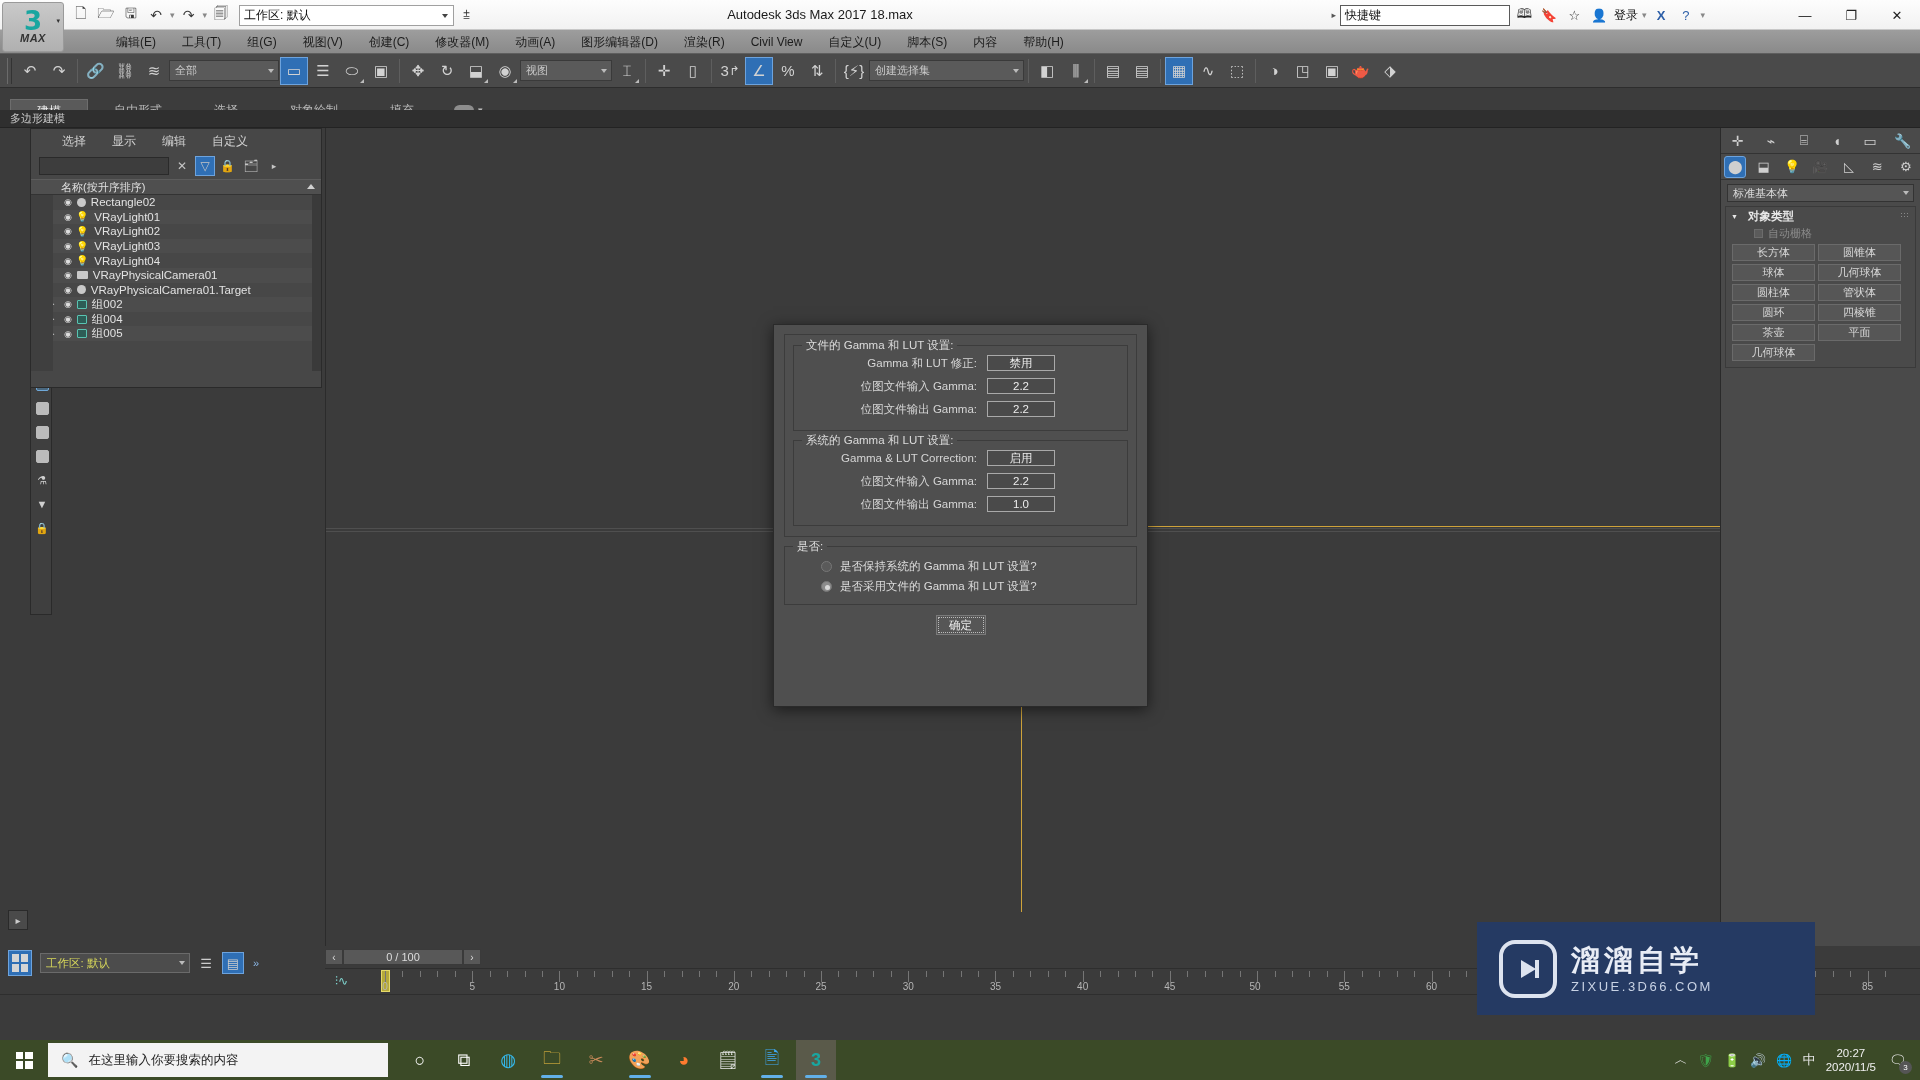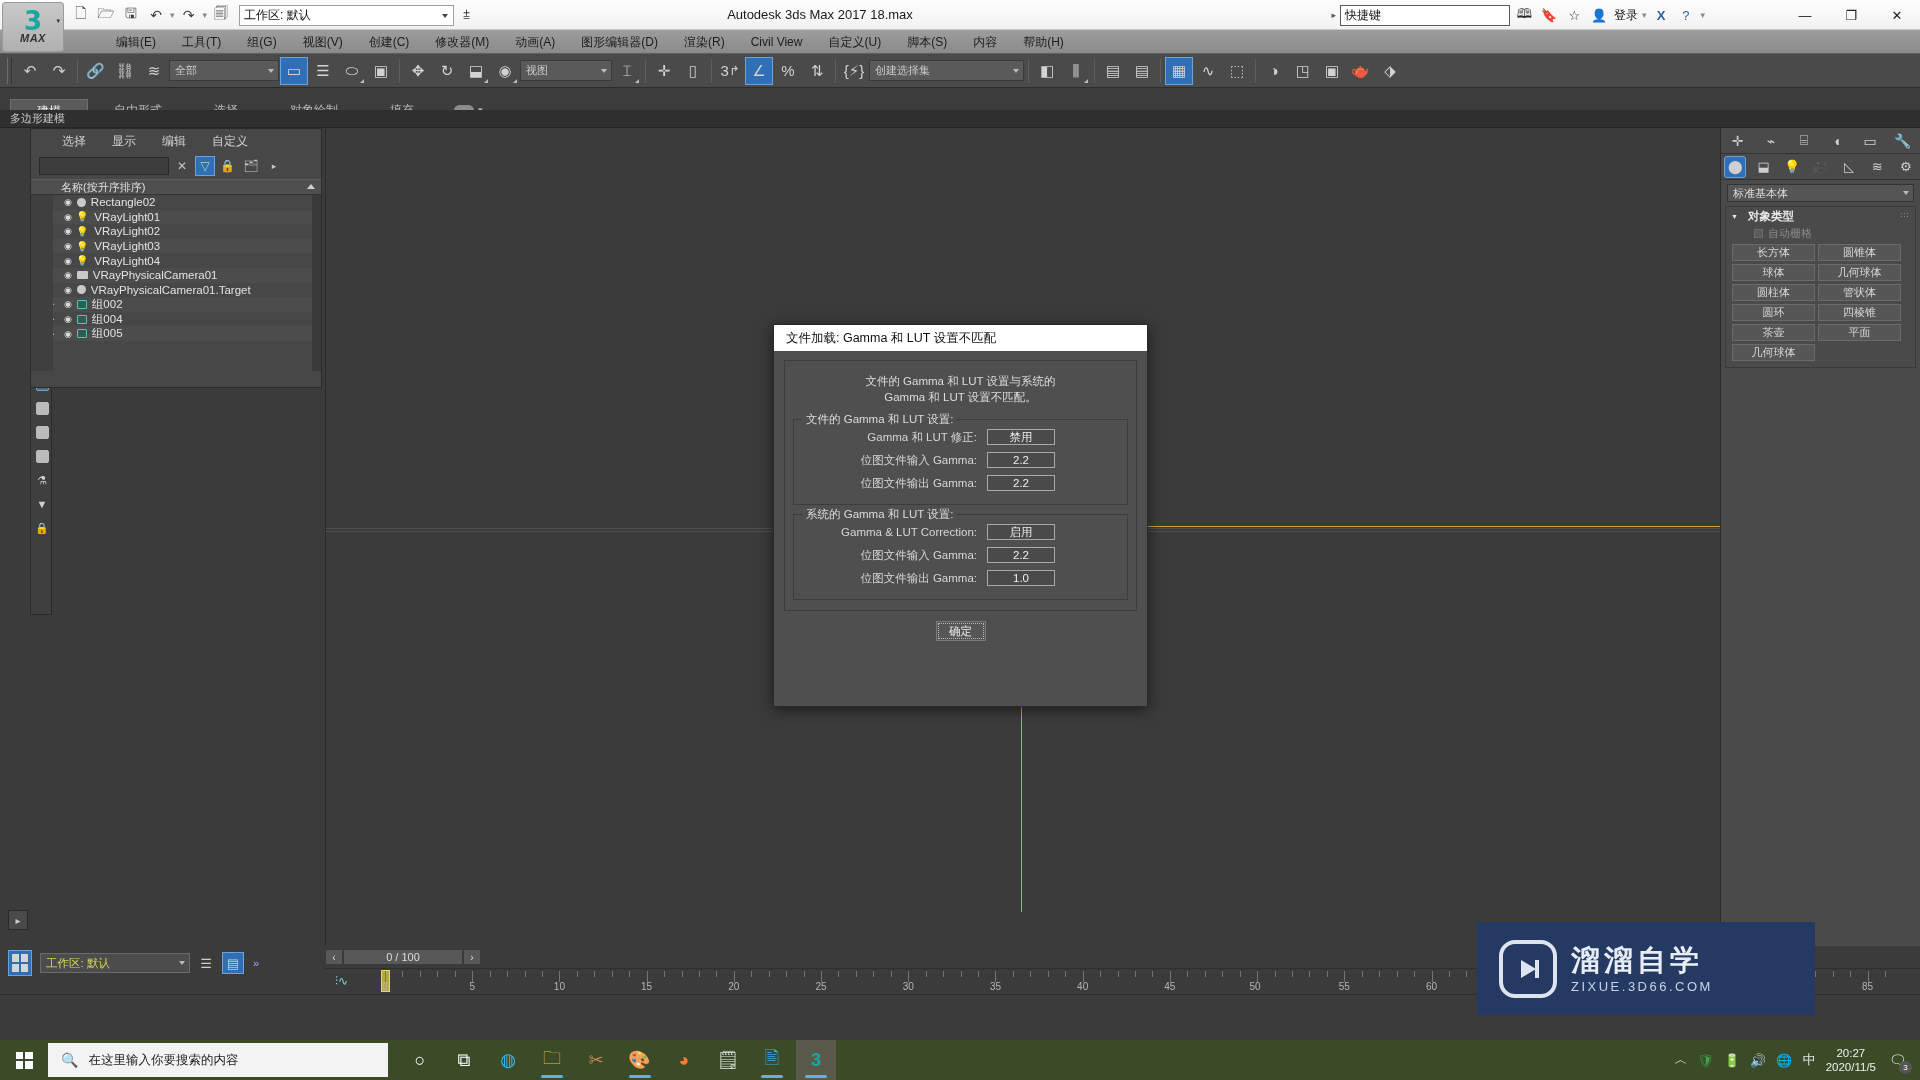--- a/index.html
+++ b/index.html
@@ -540,29 +540,22 @@
       <div class="cp-btn">圆环</div>
       <div class="cp-btn">四棱锥</div>
       <div class="cp-btn">茶壶</div>
       <div class="cp-btn">平面</div>
       <div class="cp-btn wide">几何球体</div>
     </div>
   </div>
 </div>
 
 <div id="dlg">
-  <div id="dlg-title">
-    <span>文件加载: Gamma 和 LUT 设置不匹配</span>
-  </div>
   <div id="dlg-body">
     <div class="fs" style="padding-top:10px;">
-      <div id="dlg-msg">
-        <div>文件的 Gamma 和 LUT 设置与系统的</div>
-        <div>Gamma 和 LUT 设置不匹配。</div>
-      </div>
 
       <div class="fs">
         <div class="fs-legend">文件的 Gamma 和 LUT 设置:</div>
         <div class="dlg-row">
           <div class="dlg-lbl">Gamma 和 LUT 修正:</div>
           <div class="dlg-val">禁用</div>
         </div>
         <div class="dlg-row">
           <div class="dlg-lbl">位图文件输入 Gamma:</div>
           <div class="dlg-val">2.2</div>
@@ -583,20 +576,31 @@
           <div class="dlg-lbl">位图文件输入 Gamma:</div>
           <div class="dlg-val">2.2</div>
         </div>
         <div class="dlg-row">
           <div class="dlg-lbl">位图文件输出 Gamma:</div>
           <div class="dlg-val">1.0</div>
         </div>
       </div>
     </div>
 
+    <div class="fs" style="margin-bottom:4px;padding-top:9px;">
+      <div class="fs-legend">是否:</div>
+      <div class="radio-row">
+        <span class="radio"></span>
+        <span class="radio-lbl">是否保持系统的 Gamma 和 LUT 设置?</span>
+      </div>
+      <div class="radio-row">
+        <span class="radio on"></span>
+        <span class="radio-lbl">是否采用文件的 Gamma 和 LUT 设置?</span>
+      </div>
+    </div>
 
     <div id="dlg-ok">确定</div>
   </div>
 </div>
 
 <div id="timeslider">
   <div id="ts-prev">‹</div>
   <div id="ts-field">0 / 100</div>
   <div id="ts-next">›</div>
 </div>

